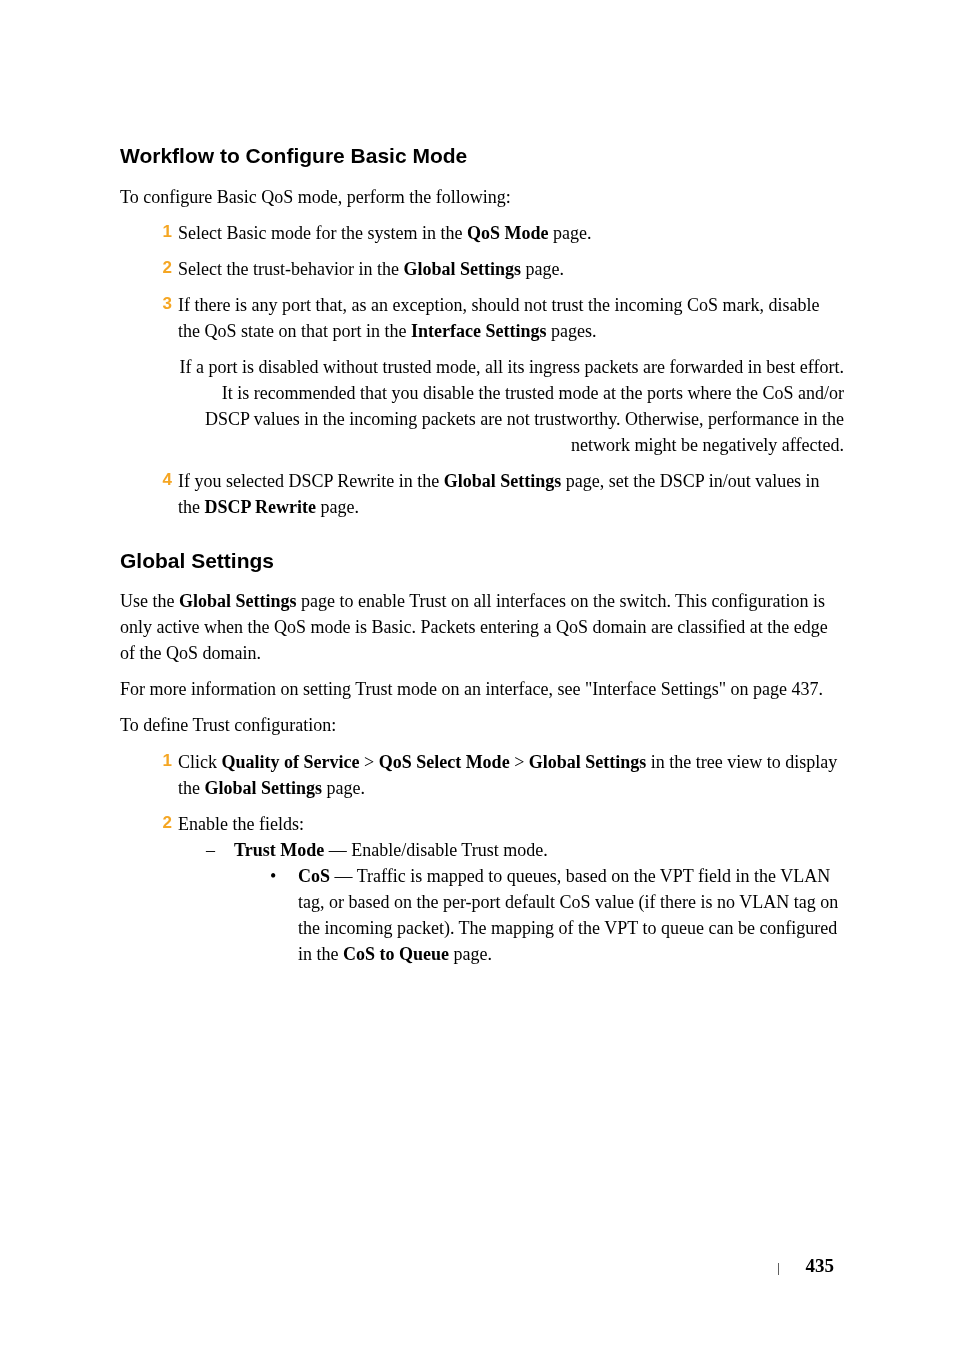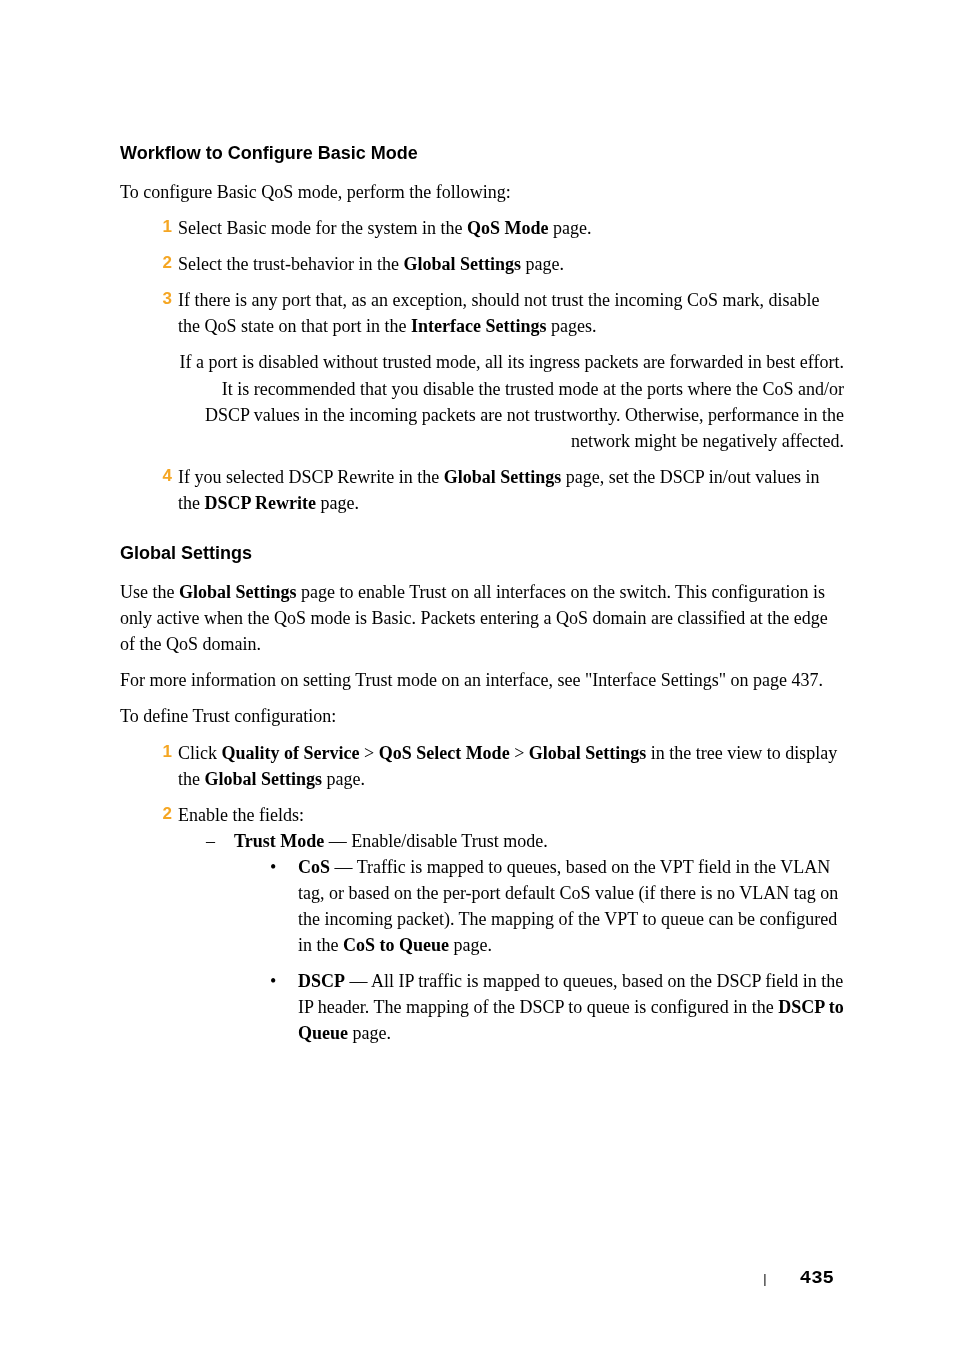--- a/index.html
+++ b/index.html
@@ -14,21 +14,21 @@
       color: #000;
       background: #fff;
       width: 954px;
       height: 1352px;
       padding: 140px 110px 60px 120px;
       position: relative;
     }
     h2 {
       font-family: Arial, Helvetica, sans-serif;
       font-weight: bold;
-      font-size: 18px;
+      font-size: 21px;
       margin-bottom: 12px;
       color: #000;
     }
     .paragraph {
       margin-bottom: 10px;
       line-height: 1.45;
     }
     ol.numbered {
       list-style: none;
       margin-left: 28px;
@@ -86,23 +86,23 @@
       position: absolute;
       left: 0;
       top: 0;
       font-size: 18px;
     }
     .bold {
       font-weight: bold;
     }
     .footer {
       position: absolute;
-      bottom: 60px;
+      bottom: 72px;
       right: 120px;
-      font-family: Liberation Mono, monospace;
+      font-family: Liberation Serif, serif;
       font-size: 15px;
       margin-top: 10px;
     }
     .footer .sep {
       margin-right: 22px;
       font-size: 13px;
     }
     .footer .page {
       font-weight: bold;
       font-size: 19px;
@@ -155,23 +155,20 @@
   <li>
     <span class="num">2</span>
     <span>Enable the fields:</span>
     <ul class="dash">
       <li>
         <span class="bold">Trust Mode</span><span> — Enable/disable Trust mode.</span>
         <ul class="bullet">
           <li>
             <span class="bold">CoS</span><span> — Traffic is mapped to queues, based on the VPT field in the VLAN tag, or based on the per-port default CoS value (if there is no VLAN tag on the incoming packet). The mapping of the VPT to queue can be configured in the </span><span class="bold">CoS to Queue</span><span> page.</span>
           </li>
-          <li>
-            <span class="bold">DSCP</span><span> — All IP traffic is mapped to queues, based on the DSCP field in the IP header. The mapping of the DSCP to queue is configured in the </span><span class="bold">DSCP to Queue</span><span> page.</span>
-          </li>
         </ul>
       </li>
     </ul>
   </li>
 </ol>
 
 <div class="footer">
   <span class="sep">|</span>
   <span class="page">435</span>
 </div>

